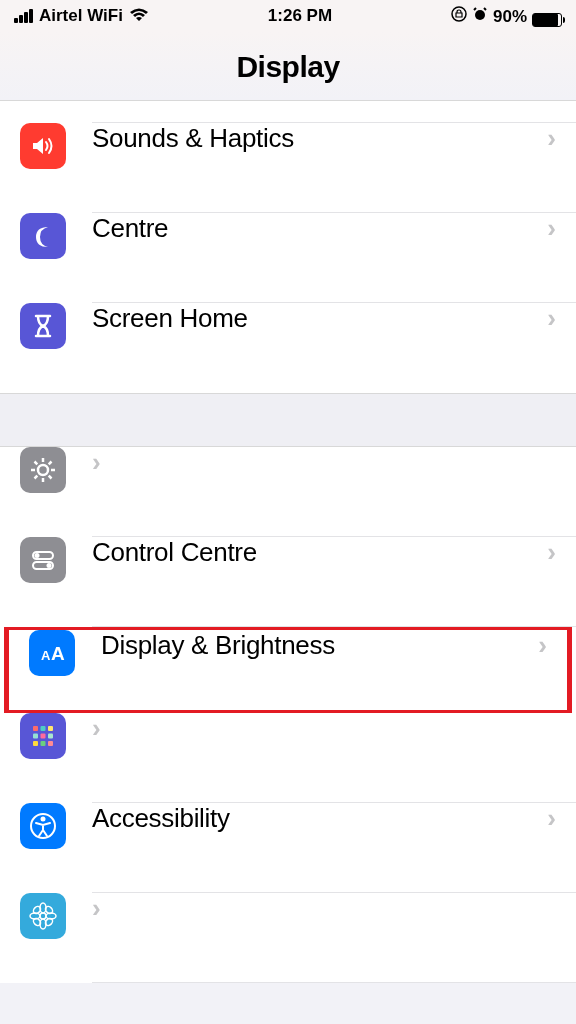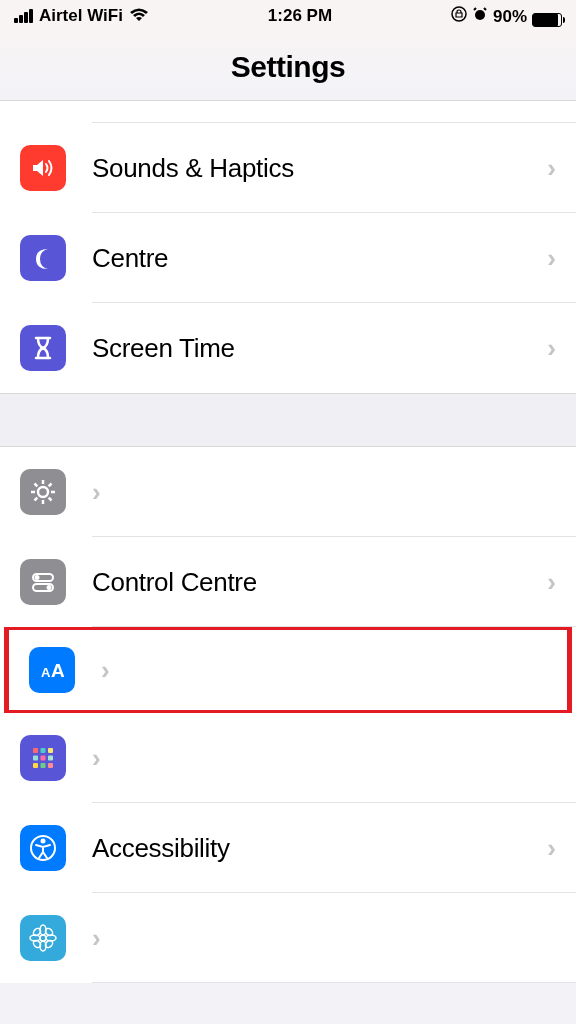--- a/index.html
+++ b/index.html
@@ -42,21 +42,21 @@
     .header {
       background: linear-gradient(#f8f4f4, #f2f2f7);
       text-align: center;
       padding: 18px 0 16px;
       border-bottom: 1px solid #d8d8d8;
     }
     .header-title { font-size: 30px; font-weight: 700; letter-spacing: -0.5px; }
     .list-section { background: #fff; }
     .section-gap { height: 54px; background: #efeff4; border-top:1px solid #d8d8d8; border-bottom:1px solid #d8d8d8;}
     .settings-row {
-      display: flex; align-items: center;
+      display: flex; align-items: flex-start;
       height: 90px; padding: 0 20px;
       background: #fff;
       position: relative;
     }
     .row-divider {
       position: absolute; bottom: 0; left: 92px; right: 0;
       height: 1px; background: #e3e3e6;
     }
     .icon-box {
       width: 46px; height: 46px; border-radius: 10px;
@@ -112,21 +112,21 @@
         </svg>
     </span>
     <span>90%</span>
     <div class="battery-icon">
       <div class="battery-fill"></div>
     </div>
   </div>
 </div>
 
 <div class="header">
-  <div class="header-title">Settings</div>
+  <div class="header-title">Display</div>
 </div>
 
 <div class="list-section">
   <div class="small-top">
       <div class="row-divider"></div>
     </div>
 
   <div class="settings-row">
     <div class="icon-box bg-red">
       <svg width="28" height="28" viewBox="0 0 28 28">
@@ -149,21 +149,21 @@
     <div class="chevron">›</div>
     <div class="row-divider"></div>
   </div>
 
   <div class="settings-row">
     <div class="icon-box bg-indigo">
       <svg width="24" height="28" viewBox="0 0 24 28">
           <path d="M5 4 H19 M5 24 H19 M7 4 Q7 12 12 14 Q17 12 17 4 M7 24 Q7 16 12 14 Q17 16 17 24" stroke="#fff" stroke-width="2.5" fill="none" stroke-linecap="round"></path>
         </svg>
     </div>
-    <div class="row-label">Screen Time</div>
+    <div class="row-label">Screen Home</div>
     <div class="chevron">›</div>
   </div>
 </div>
 
 <div class="section-gap"></div>
 
 <div class="list-section">
 
   <div class="settings-row">
     <div class="icon-box bg-gray">
@@ -200,20 +200,21 @@
   </div>
 
   <div class="highlight-box">
     <div class="settings-row">
       <div class="icon-box bg-blue">
         <svg width="30" height="24" viewBox="0 0 30 24">
             <text x="4" y="19" font-size="13" font-weight="700" fill="#fff">A</text>
             <text x="14" y="19" font-size="19" font-weight="700" fill="#fff">A</text>
           </svg>
       </div>
+      <div class="row-label">Display &amp; Brightness</div>
       <div class="chevron">›</div>
     </div>
   </div>
 
   <div class="settings-row">
     <div class="icon-box bg-indigo">
       <svg width="30" height="30" viewBox="0 0 30 30">
         <rect x="5" y="5" width="5" height="5" rx="1" fill="#ff6b6b"></rect>
           <rect x="12.5" y="5" width="5" height="5" rx="1" fill="#4ecdc4"></rect>
           <rect x="20" y="5" width="5" height="5" rx="1" fill="#ffe66d"></rect>

